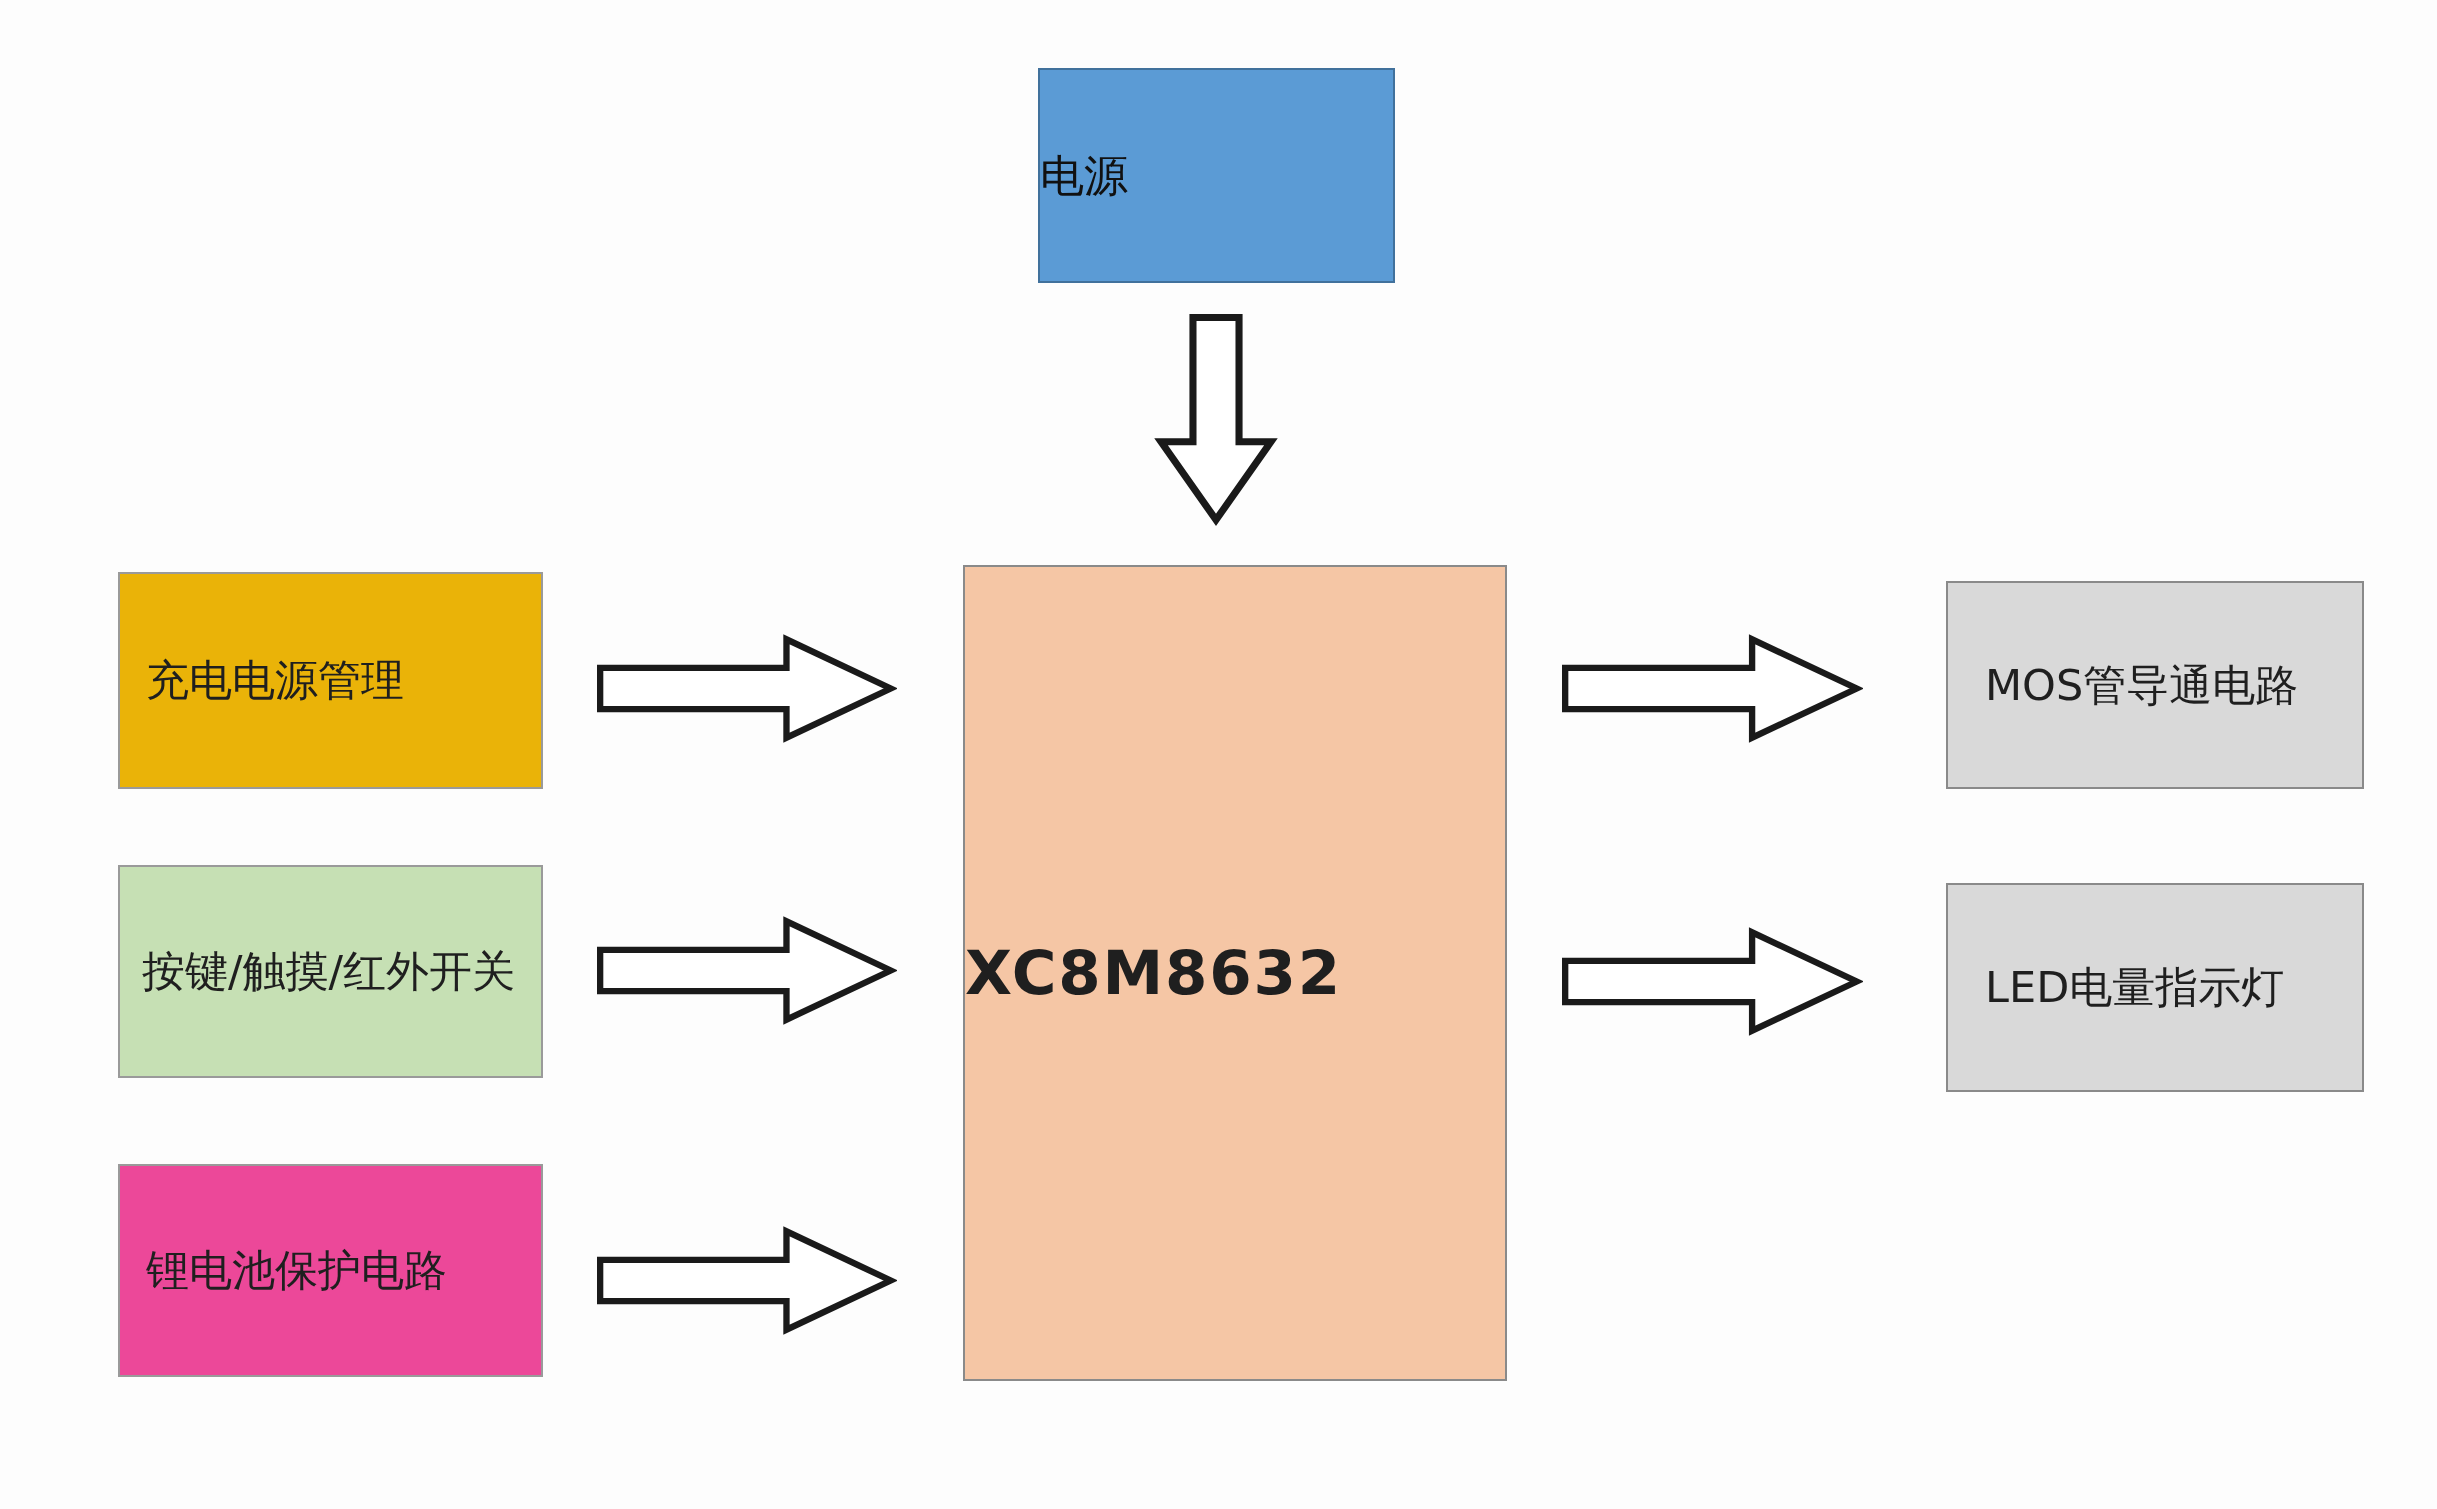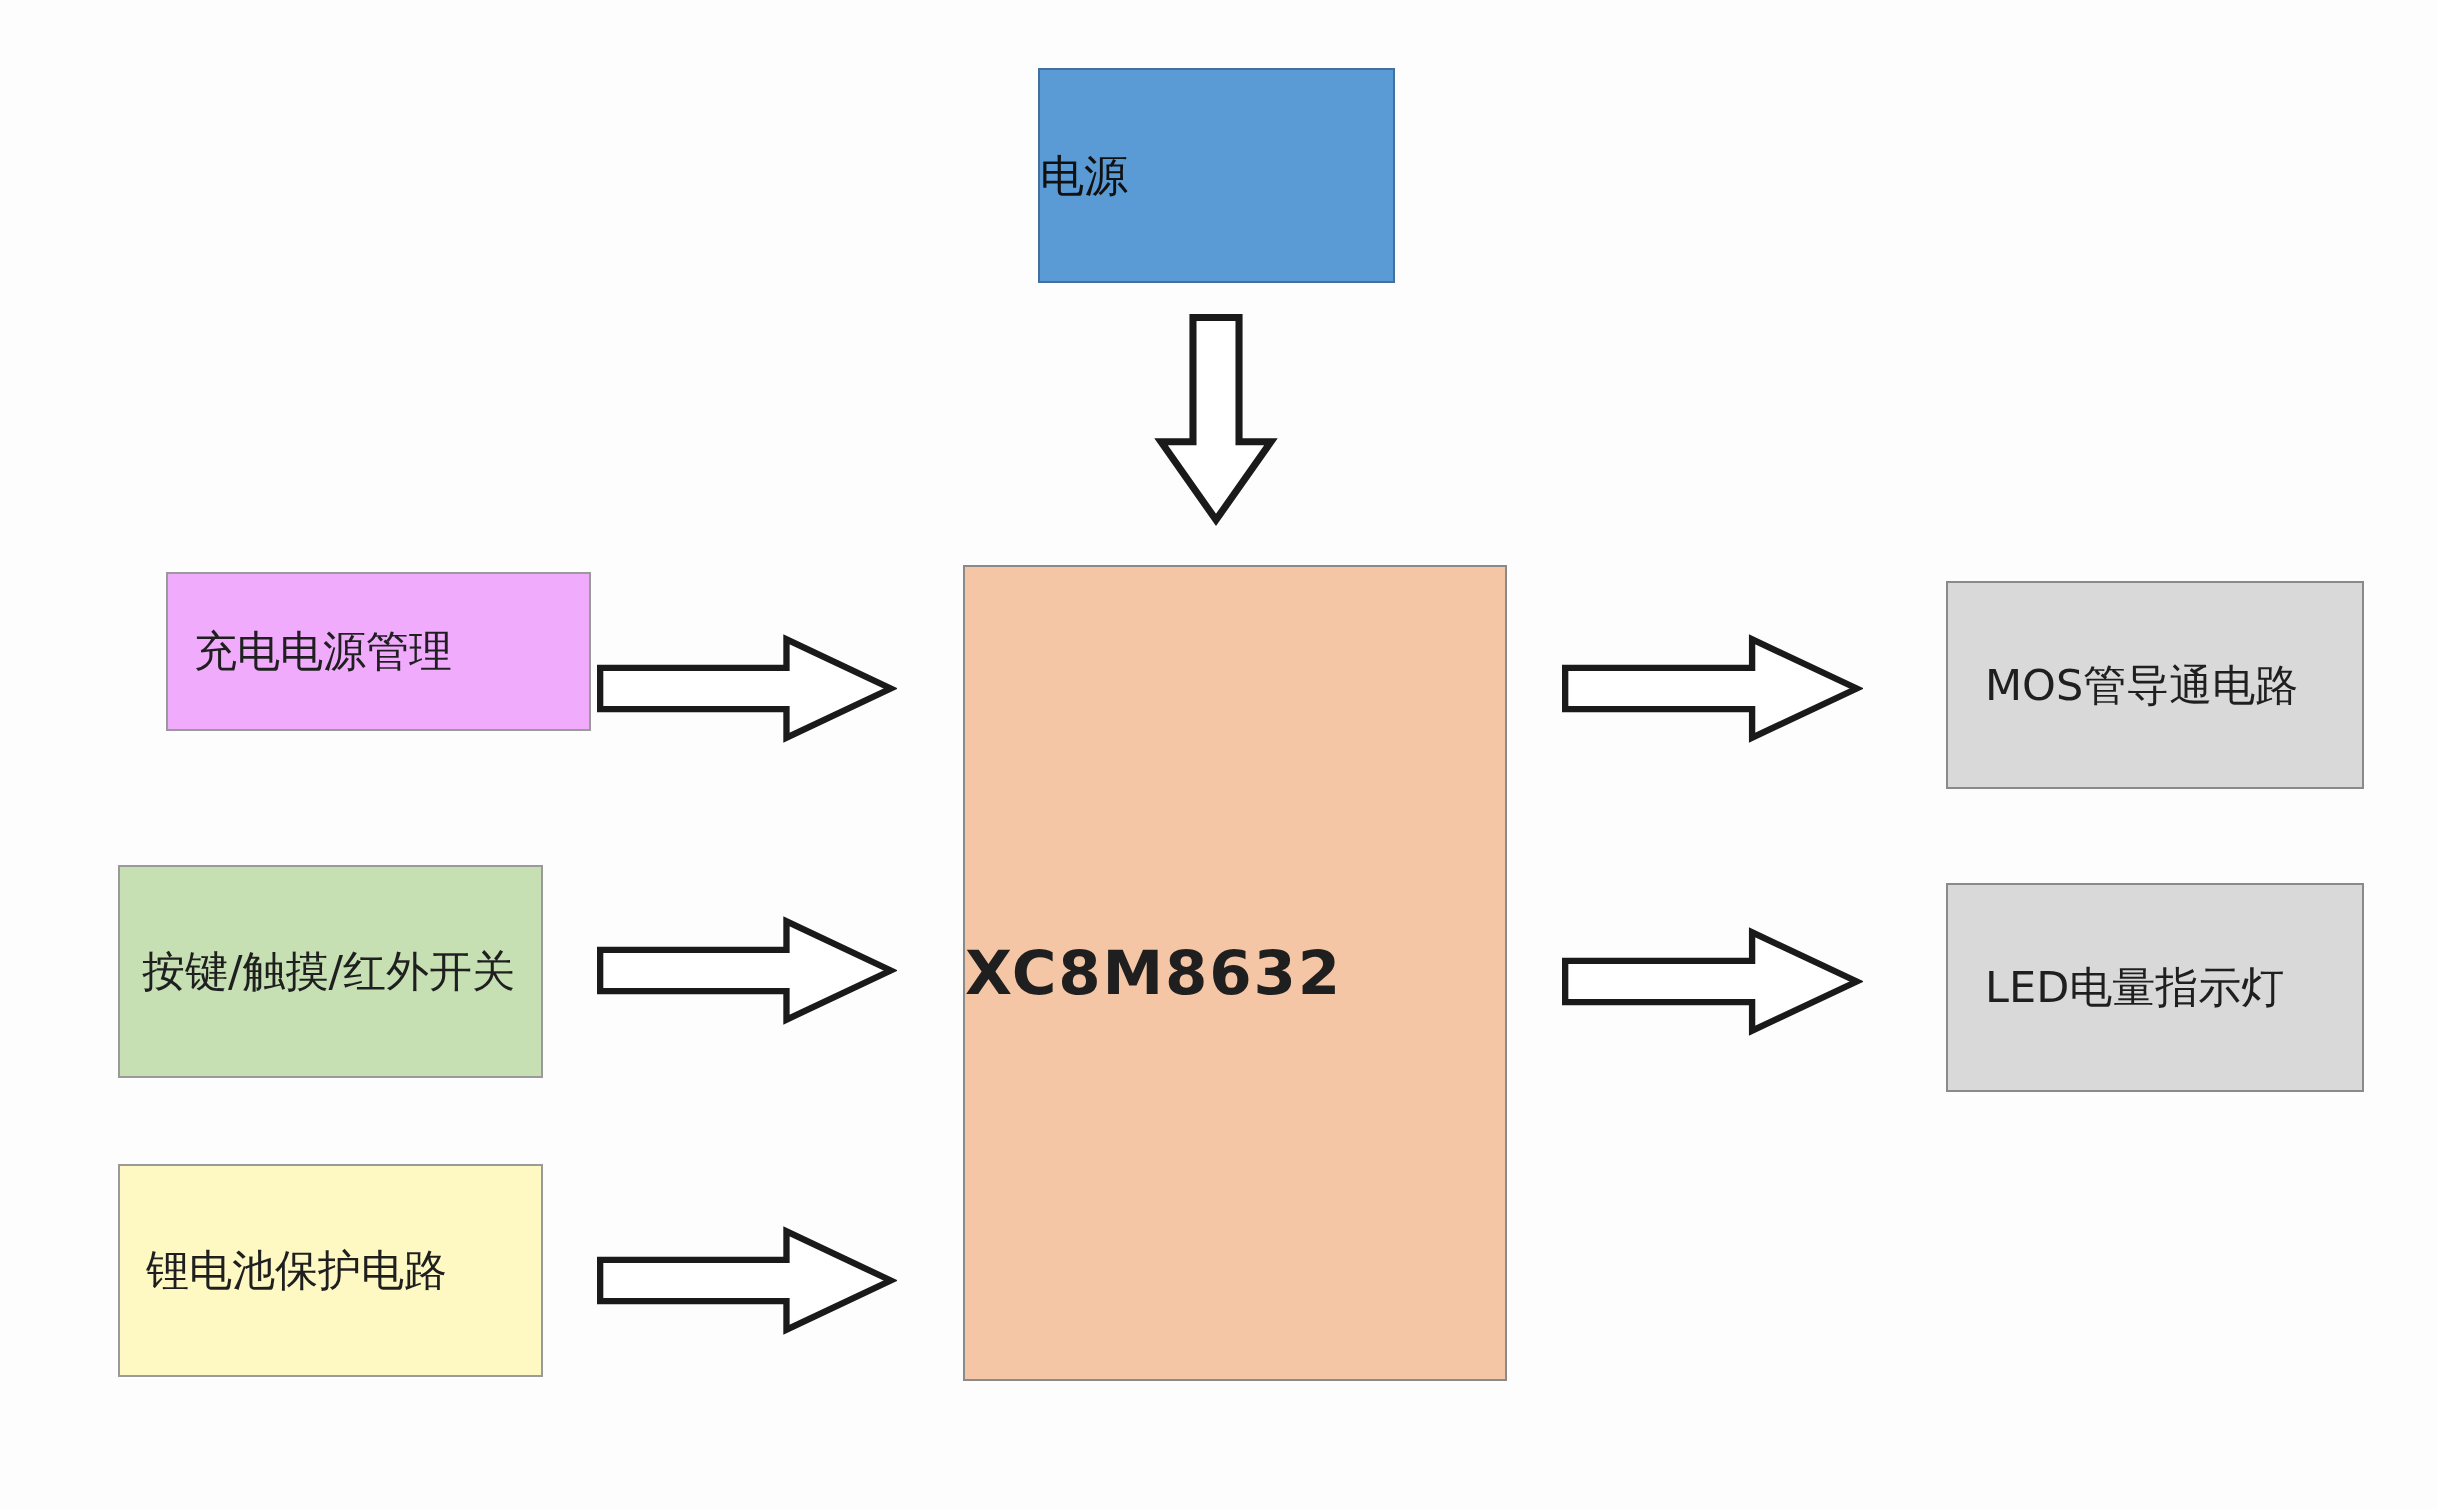--- a/index.html
+++ b/index.html
@@ -45,37 +45,36 @@
     background: #f5c6a5;
     border: 2.8px solid #8a8a8a;
     font-size: 61px;
     font-weight: 700;
     letter-spacing: 1.8px;
   }
 
   
   .in1 {
     left: 118px; top: 572px;
-    width: 425px; height: 159px;
-    background: #f0abfc;
+    width: 425px; height: 217px;
+    background: #eab308;
     border: 2.8px solid #9a9a9a;
     padding: 0 26px;
-    margin-left: 48px;
   }
   .in2 {
     left: 118px; top: 865px;
     width: 425px; height: 213px;
     background: #c6e0b4;
     border: 2.8px solid #9a9a9a;
     padding: 0 22px;
   }
   .in3 {
     left: 118px; top: 1164px;
     width: 425px; height: 213px;
-    background: #fef9c3;
+    background: #ec4899;
     border: 2.8px solid #9a9a9a;
     padding: 0 26px;
   }
 
   
   .out1 {
     left: 1946px; top: 581px;
     width: 418px; height: 208px;
     background: #d9d9d9;
     border: 2.8px solid #8a8a8a;

